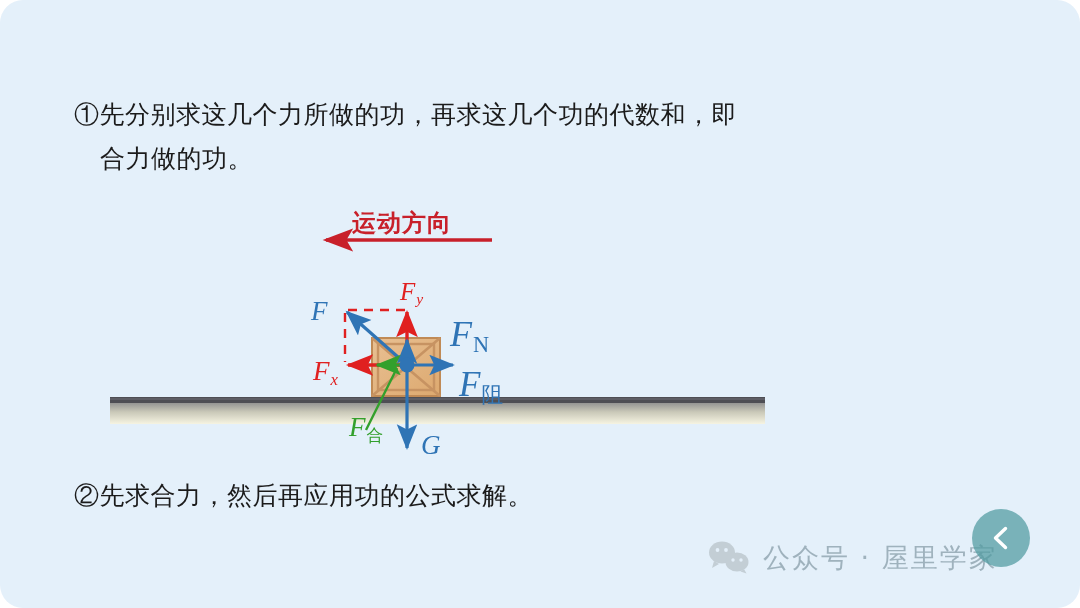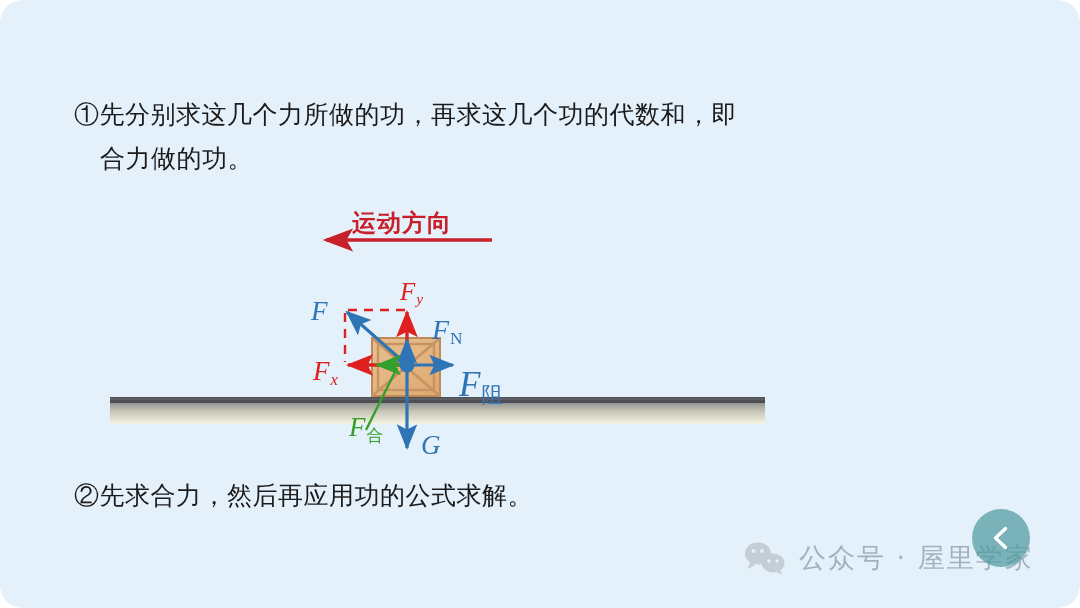--- a/index.html
+++ b/index.html
@@ -78,32 +78,32 @@
     vertical-align: -0.28em;
     padding-left: 1px;
   }
   .red  { color: #e02020; }
   .blue { color: #2f74b5; }
   .green{ color: #33a02c; text-align: right; }
 
   #lbl-F   { left: 311px; top: 298px;  font-size: 27px; }
   #lbl-Fy  { left: 400px; top: 279px;  font-size: 25px; }
   #lbl-Fx  { left: 313px; top: 358px;  font-size: 27px; text-align: right; }
-  #lbl-FN  { left: 432px; top: 316px;  font-size: 28px; }
+  #lbl-FN  { left: 450px; top: 316px;  font-size: 36px; }
   #lbl-Fzu { left: 459px; top: 367px;  font-size: 35px; }
   #lbl-G   { left: 421px; top: 432px;  font-size: 27px; }
   #lbl-Fhe { left: 349px; top: 414px;  font-size: 27px; }
 
   
   #footer-wm {
     position: absolute;
-    left: 744px;
+    left: 708px;
     top: 540px;
     display: flex;
-    align-items: center;
+    align-items: flex-start;
     gap: 13px;
   }
   #wm-text {
     font-family: "DejaVu Sans", "Liberation Sans", sans-serif;
     font-size: 27px;
     color: #9fb2bd;
     letter-spacing: 2px;
     white-space: nowrap;
   }
   #back-btn {

